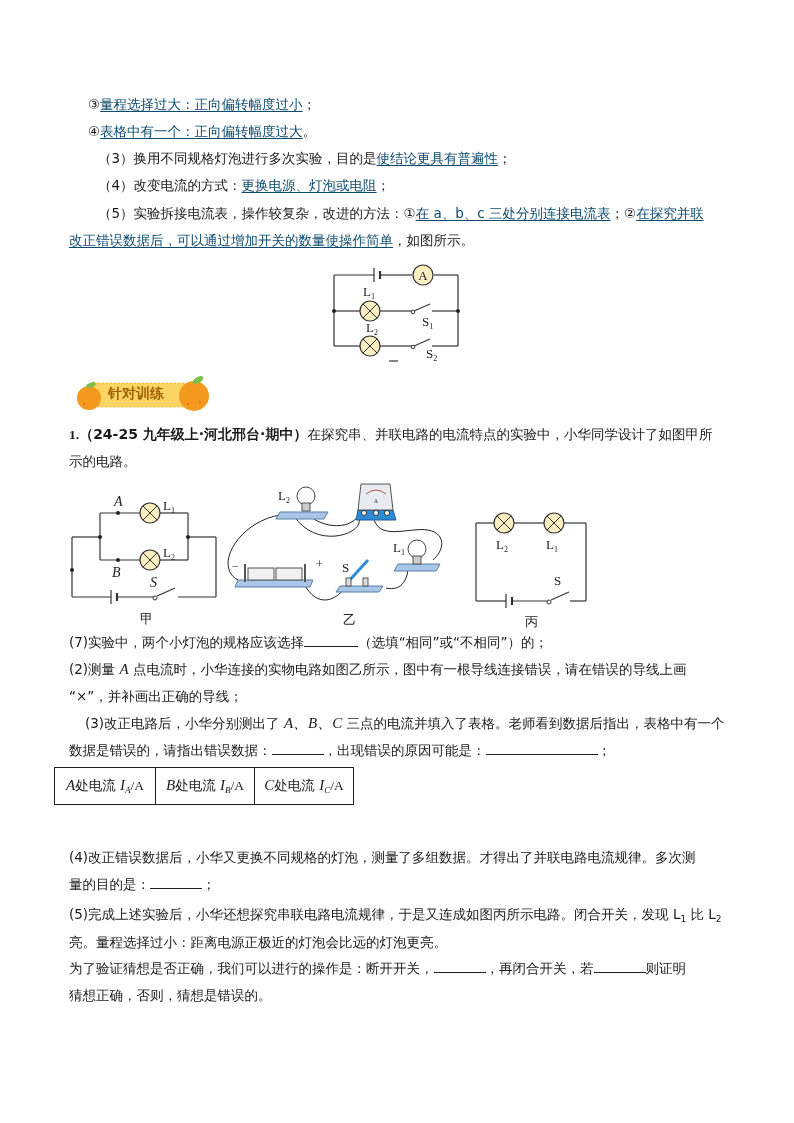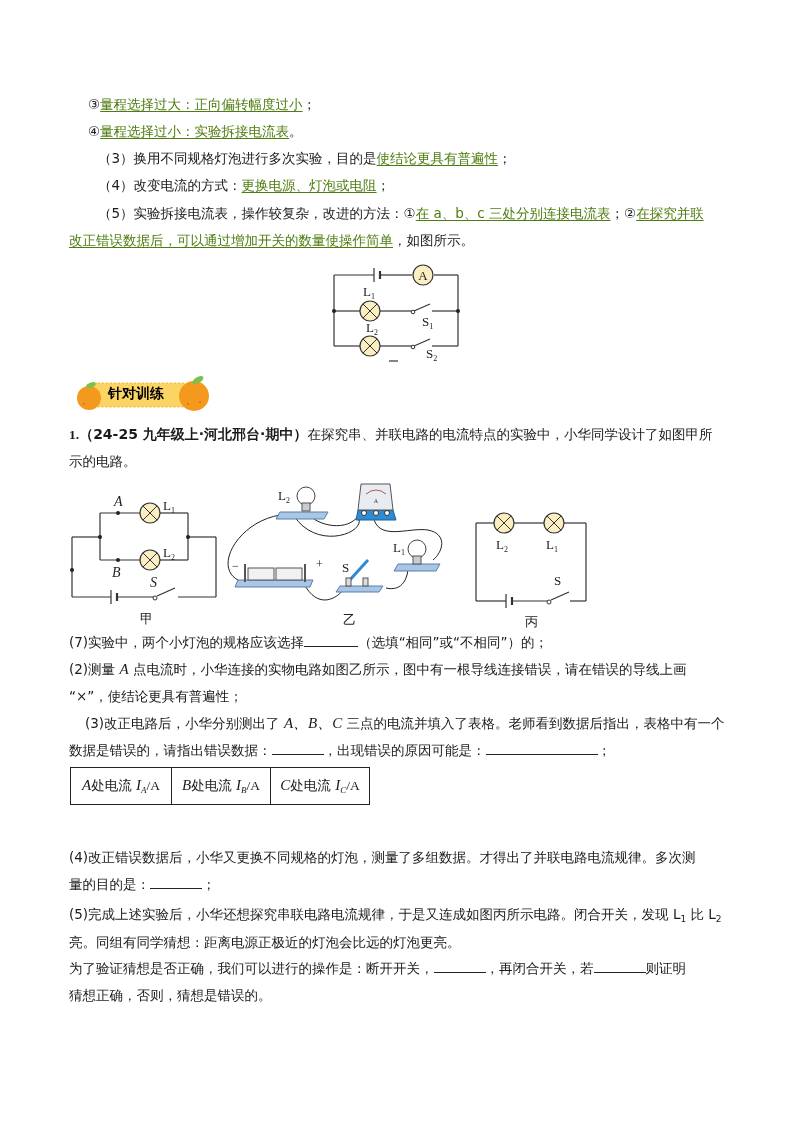--- a/index.html
+++ b/index.html
@@ -1,38 +1,38 @@
 <!DOCTYPE html>
 <html><head>
 <meta charset="utf-8">
 <style>
   html, body { margin: 0; padding: 0; background: #ffffff; }
   body { width: 794px; height: 1123px; position: relative; overflow: hidden;
          font-family: "DejaVu Sans", "Liberation Sans", sans-serif; color: #1a1a1a; }
   .line { position: absolute; font-size: 13.5px; line-height: 20px; white-space: nowrap; }
-  .ans { color: #4d7c0f; text-decoration: underline; text-underline-offset: 2px; }
+  .ans { color: #0c4a6e; text-decoration: underline; text-underline-offset: 2px; }
   .blank { display: inline-block; border-bottom: 1px solid #222; height: 14px; vertical-align: baseline; }
   .it { font-family: "Liberation Serif", serif; font-style: italic; font-size: 15px; }
   .sub { font-size: 9px; vertical-align: -3px; }
   .bold { font-weight: bold; }
   .serif { font-family: "Liberation Serif", serif; }
   svg text { font-family: "Liberation Serif", serif; }
-  table.data { position: absolute; left: 70px; top: 767px; border-collapse: collapse; }
+  table.data { position: absolute; left: 54px; top: 767px; border-collapse: collapse; }
   table.data td { border: 1px solid #222; font-size: 13.5px; text-align: center; height: 36px; padding: 0 6px; }
   table.data tr:first-child td { height: 36px; }
   .badge { position: absolute; left: 72px; top: 374px; width: 140px; height: 38px; }
 </style>
 </head>
 <body>
 
 <div class="line" style="left:88px; top:94px;">
   <span>③</span><span class="ans">量程选择过大：正向偏转幅度过小</span><span>；</span>
 </div>
 <div class="line" style="left:88px; top:121px;">
-  <span>④</span><span class="ans">量程选择过小：实验拆接电流表</span><span>。</span>
+  <span>④</span><span class="ans">表格中有一个：正向偏转幅度过大</span><span>。</span>
 </div>
 <div class="line" style="left:98px; top:148px;">
   <span>（3）换用不同规格灯泡进行多次实验，目的是</span><span class="ans">使结论更具有普遍性</span><span>；</span>
 </div>
 <div class="line" style="left:98px; top:175px;">
   <span>（4）改变电流的方式：</span><span class="ans">更换电源、灯泡或电阻</span><span>；</span>
 </div>
 <div class="line" style="left:98px; top:203px;">
   <span>（5）实验拆接电流表，操作较复杂，改进的方法：①</span><span class="ans">在 a、b、c 三处分别连接电流表</span><span>；②</span><span class="ans">在探究并联</span>
 </div>
@@ -87,21 +87,21 @@
   <svg width="140" height="38" viewBox="0 0 140 38" style="position:absolute; left:0; top:0;">
     <rect x="14" y="9" width="108" height="24" rx="12" fill="#fbd563" stroke="#f2b92e" stroke-dasharray="2,2"></rect>
     <circle cx="17" cy="24" r="12" fill="#f39a1e"></circle>
     <ellipse cx="19" cy="11" rx="5" ry="2.5" fill="#7cbf4a" transform="rotate(-20 19 11)"></ellipse>
     <circle cx="122" cy="22" r="15" fill="#f39a1e"></circle>
     <ellipse cx="126" cy="6" rx="6" ry="3" fill="#7cbf4a" transform="rotate(-30 126 6)"></ellipse>
     <circle cx="116" cy="30" r="0.9" fill="#d9641a"></circle>
       <circle cx="128" cy="28" r="0.9" fill="#d9641a"></circle>
       <circle cx="12" cy="30" r="0.9" fill="#d9641a"></circle>
   </svg>
-  <span style="position:absolute; left:36px; top:11px; font-size:14px; font-weight:bold; color:#000000;">针对训练</span>
+  <span style="position:absolute; left:36px; top:11px; font-size:14px; font-weight:bold; color:#a16207;">针对训练</span>
 </div>
 
 <div class="line" style="left:69px; top:424px;">
   <span class="bold serif">1.</span><span class="bold" style="font-size:14px;">（24-25 九年级上·河北邢台·期中）</span><span>在探究串、并联电路的电流特点的实验中，小华同学设计了如图甲所</span>
 </div>
 <div class="line" style="left:69px; top:451px;">
   <span>示的电路。</span>
 </div>
 
 <svg style="position:absolute; left:68px; top:490px;" width="150" height="140" viewBox="0 0 150 140">
@@ -233,21 +233,21 @@
   <text x="53" y="121" font-size="13" fill="#222" style="font-family:'DejaVu Sans',sans-serif;">丙</text>
 </svg>
 
 <div class="line" style="left:69px; top:632px;">
   <span>(7)实验中，两个小灯泡的规格应该选择</span><span class="blank" style="width:54px;"></span><span>（选填“相同”或“不相同”）的；</span>
 </div>
 <div class="line" style="left:69px; top:659px;">
   <span>(2)测量 </span><span class="it">A</span><span> 点电流时，小华连接的实物电路如图乙所示，图中有一根导线连接错误，请在错误的导线上画</span>
 </div>
 <div class="line" style="left:69px; top:686px;">
-  <span>“×”，使结论更具有普遍性；</span>
+  <span>“×”，并补画出正确的导线；</span>
 </div>
 <div class="line" style="left:69px; top:713px;margin-left:16px;">
   <span>(3)改正电路后，小华分别测出了 </span><span class="it">A、B、C</span><span> 三点的电流并填入了表格。老师看到数据后指出，表格中有一个</span>
 </div>
 <div class="line" style="left:69px; top:740px;">
   <span>数据是错误的，请指出错误数据：</span><span class="blank" style="width:52px;"></span><span>，出现错误的原因可能是：</span><span class="blank" style="width:112px;"></span><span>；</span>
 </div>
 
 <table class="data">
   <tbody>
@@ -262,20 +262,20 @@
 <div class="line" style="left:69px; top:847px;">
   <span>(4)改正错误数据后，小华又更换不同规格的灯泡，测量了多组数据。才得出了并联电路电流规律。多次测</span>
 </div>
 <div class="line" style="left:69px; top:874px;">
   <span>量的目的是：</span><span class="blank" style="width:52px;"></span><span>；</span>
 </div>
 <div class="line" style="left:69px; top:904px;">
   <span>(5)完成上述实验后，小华还想探究串联电路电流规律，于是又连成如图丙所示电路。闭合开关，发现 L</span><span class="sub">1</span><span> 比 L</span><span class="sub">2</span>
 </div>
 <div class="line" style="left:69px; top:932px;">
-  <span>亮。同组有同学猜想：距离电源正极近的灯泡会比远的灯泡更亮。</span>
+  <span>亮。量程选择过小：距离电源正极近的灯泡会比远的灯泡更亮。</span>
 </div>
 <div class="line" style="left:69px; top:958px;">
   <span>为了验证猜想是否正确，我们可以进行的操作是：断开开关，</span><span class="blank" style="width:52px;"></span><span>，再闭合开关，若</span><span class="blank" style="width:52px;"></span><span>则证明</span>
 </div>
 <div class="line" style="left:69px; top:985px;">
   <span>猜想正确，否则，猜想是错误的。</span>
 </div>
 
 </body></html>

